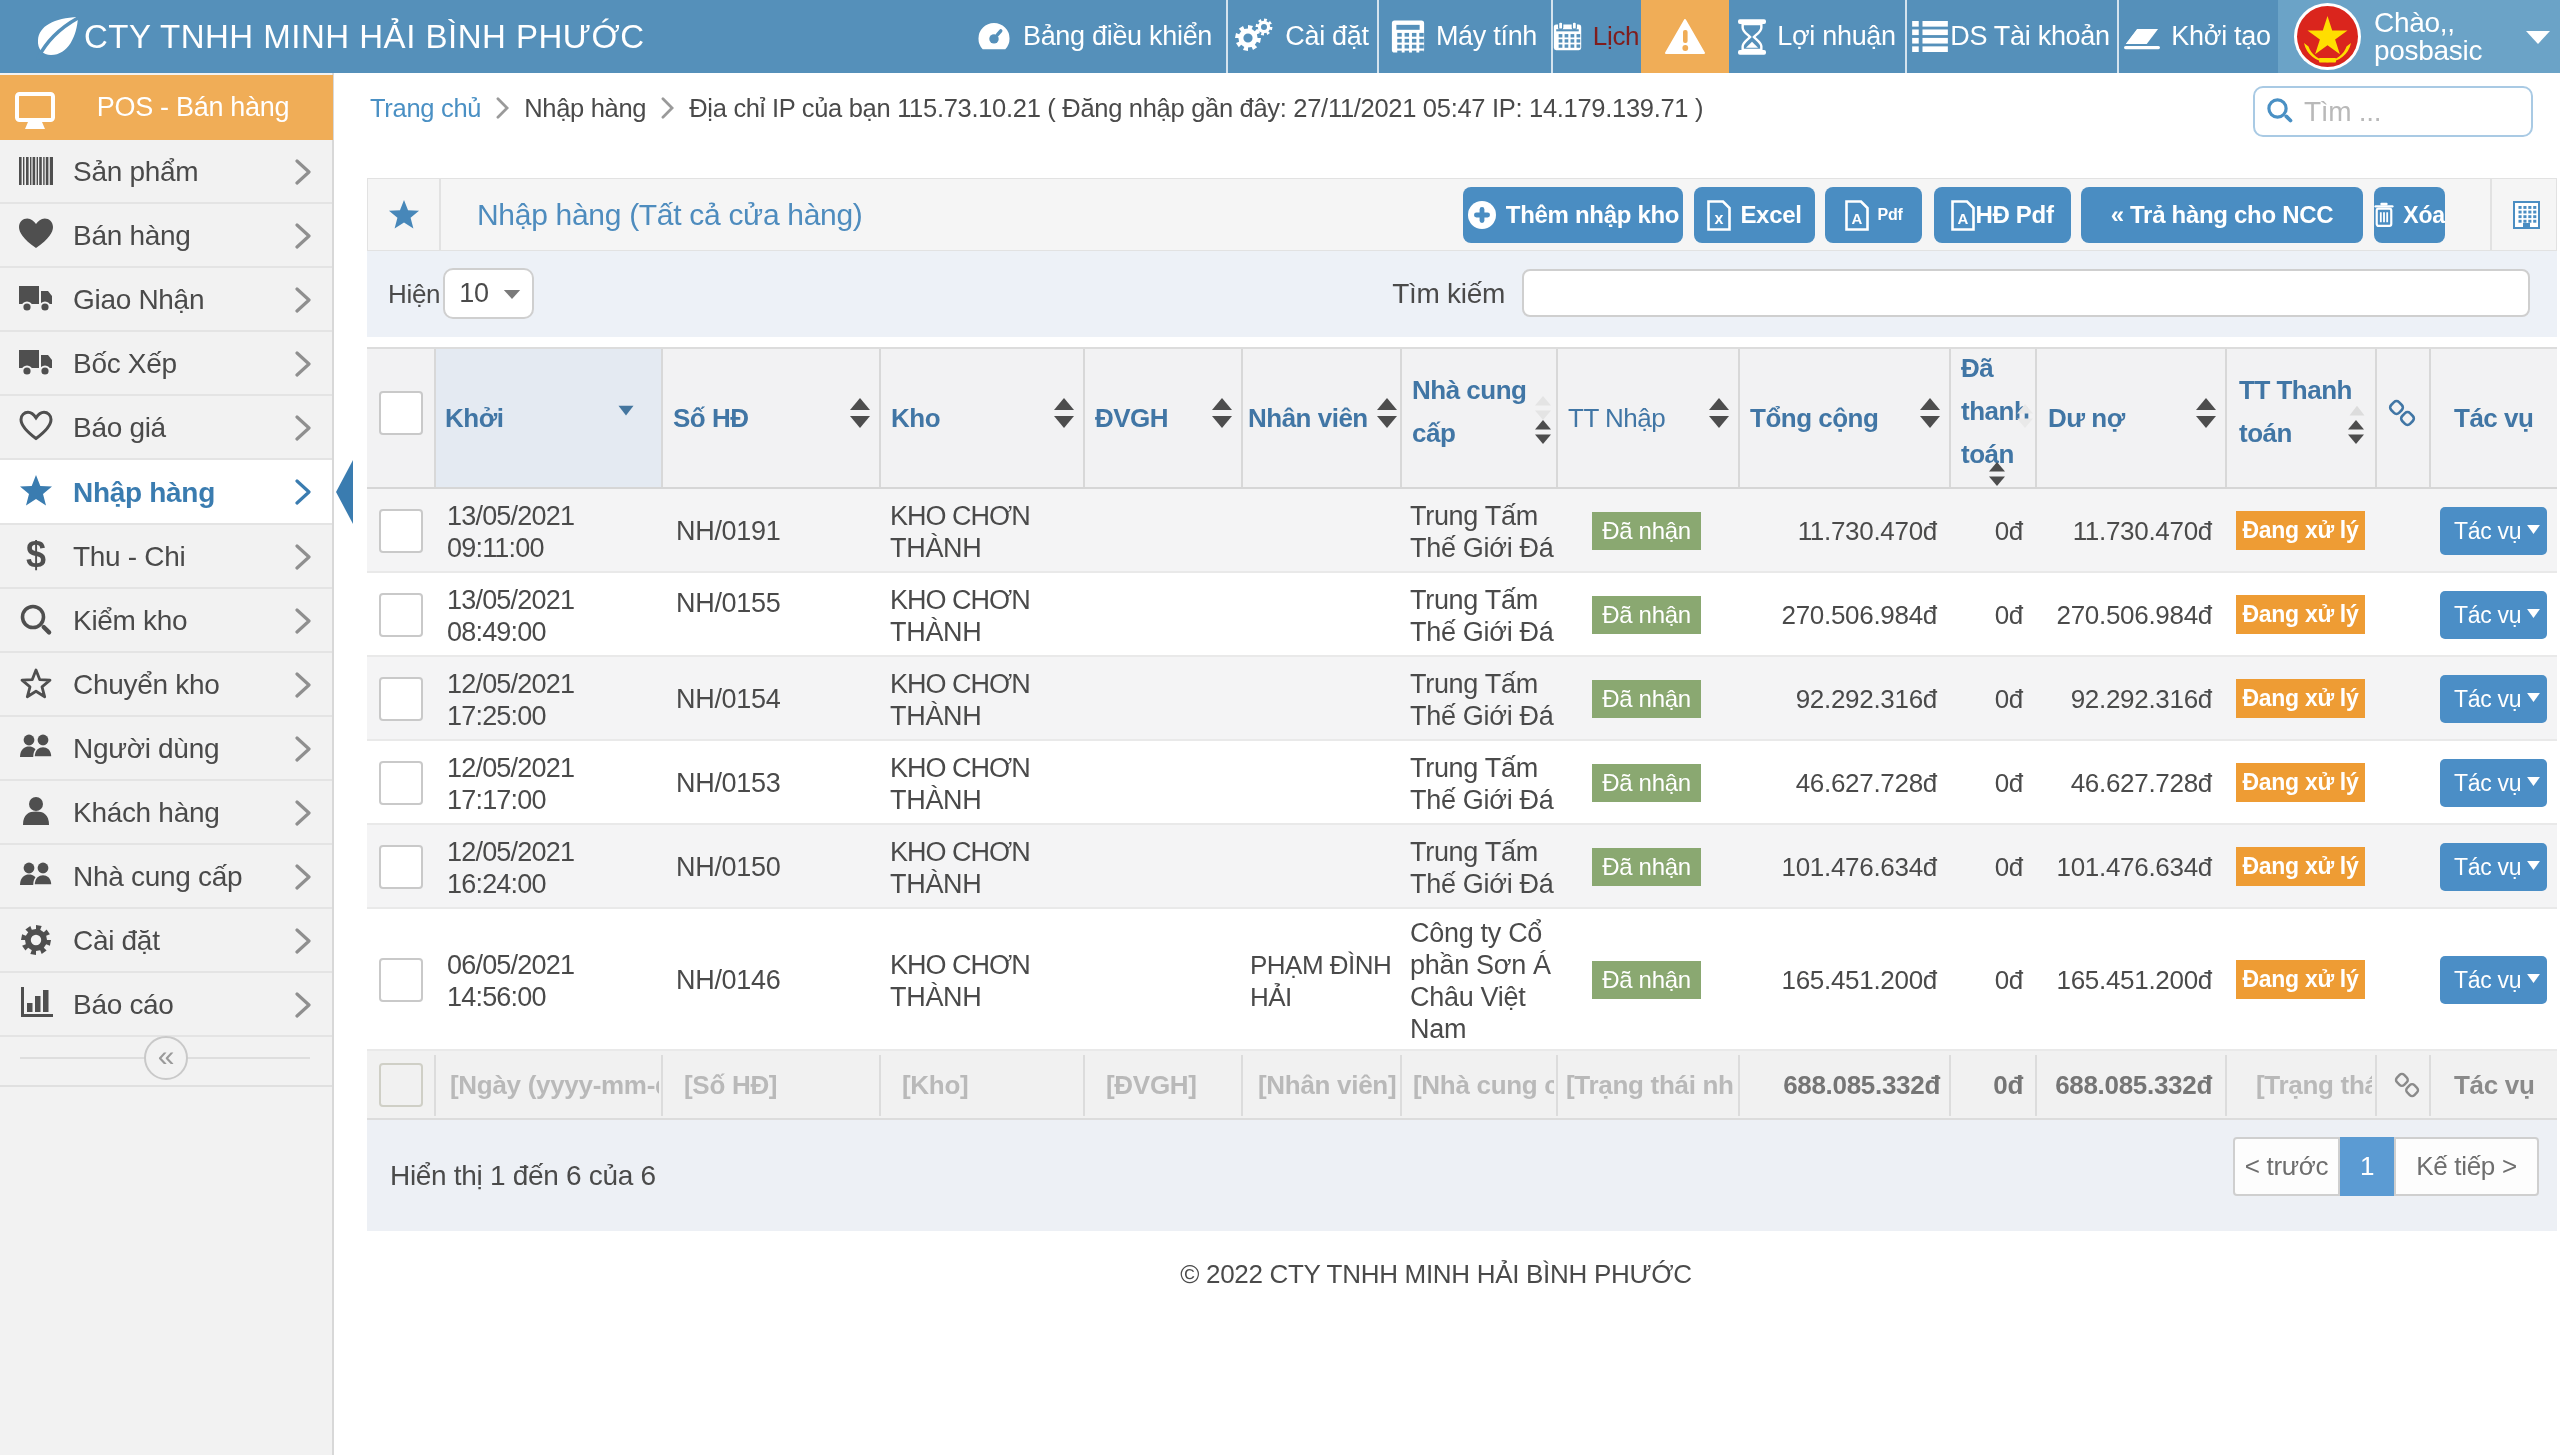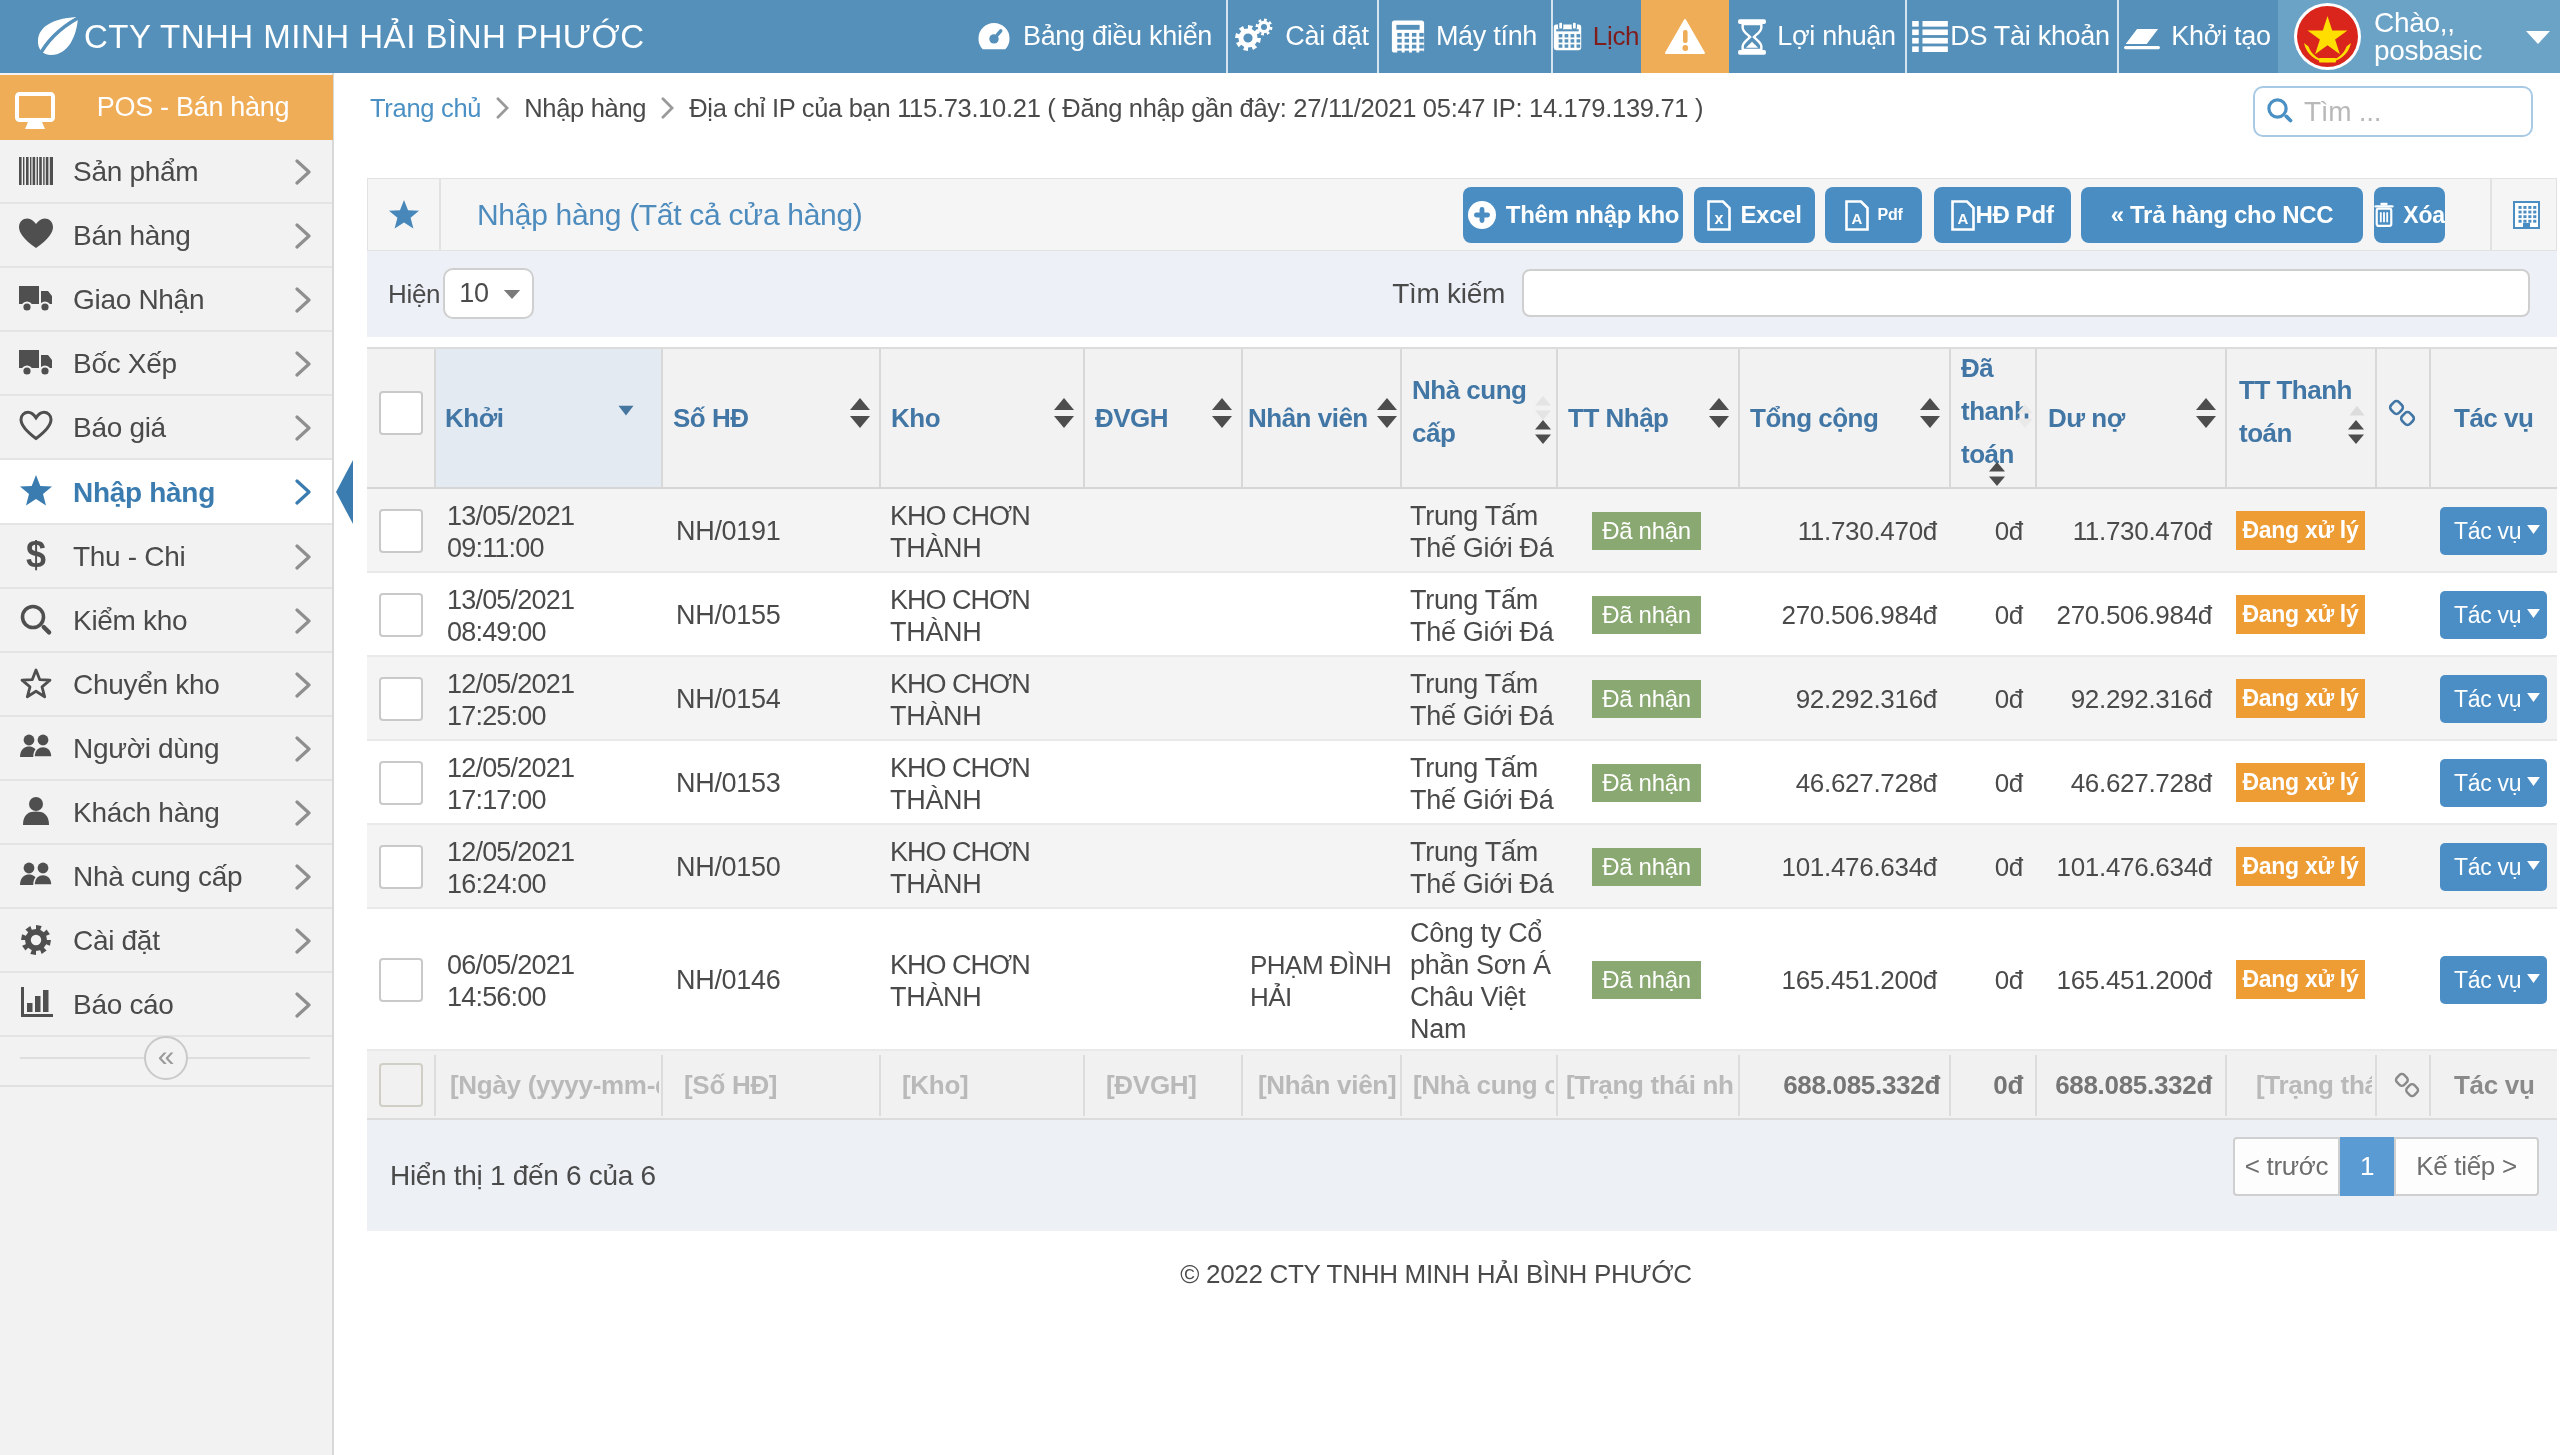--- a/index.html
+++ b/index.html
@@ -416,21 +416,21 @@
     <div style="position:absolute;left:1412px;top:370px;width:140px;height:40px;font-size:26px;color:#4176a5;font-weight:700;text-align:left;line-height:40px;letter-spacing:-0.5px;white-space:nowrap;">Nhà cung</div>
     <div style="position:absolute;left:1412px;top:413px;width:140px;height:40px;font-size:26px;color:#4176a5;font-weight:700;text-align:left;line-height:40px;letter-spacing:-0.5px;white-space:nowrap;">cấp</div>
     <svg style="position:absolute;left:1534px;top:396px;" width="18" height="24" viewBox="0 0 22 30">
       <path d="M11 0 L21 12 L1 12 Z" fill="#e4e4e4"></path>
       <path d="M11 30 L21 18 L1 18 Z" fill="#e4e4e4"></path>
     </svg>
     <svg style="position:absolute;left:1534px;top:420px;" width="18" height="24" viewBox="0 0 22 30">
       <path d="M11 0 L21 12 L1 12 Z" fill="#4d4d4d"></path>
       <path d="M11 30 L21 18 L1 18 Z" fill="#4d4d4d"></path>
     </svg>
-    <div style="position:absolute;left:1568px;top:347px;width:200px;height:142px;font-size:26px;color:#4176a5;font-weight:700;text-align:left;line-height:142px;letter-spacing:-0.5px;white-space:nowrap;">TT Nhập</div>
+    <div style="position:absolute;left:1568px;top:347px;width:200px;height:142px;font-size:26px;color:#4176a5;font-weight:400;text-align:left;line-height:142px;letter-spacing:-0.5px;white-space:nowrap;">TT Nhập</div>
     <svg style="position:absolute;left:1708px;top:398px;" width="22" height="30" viewBox="0 0 22 30">
       <path d="M11 0 L21 12 L1 12 Z" fill="#4d4d4d"></path>
       <path d="M11 30 L21 18 L1 18 Z" fill="#4d4d4d"></path>
     </svg>
     <div style="position:absolute;left:1750px;top:347px;width:200px;height:142px;font-size:26px;color:#4176a5;font-weight:700;text-align:left;line-height:142px;letter-spacing:-0.5px;white-space:nowrap;">Tổng cộng</div>
     <svg style="position:absolute;left:1919px;top:398px;" width="22" height="30" viewBox="0 0 22 30">
       <path d="M11 0 L21 12 L1 12 Z" fill="#4d4d4d"></path>
       <path d="M11 30 L21 18 L1 18 Z" fill="#4d4d4d"></path>
     </svg>
     <div style="position:absolute;left:1961px;top:348px;width:80px;height:40px;font-size:26px;color:#4176a5;font-weight:700;text-align:left;line-height:40px;letter-spacing:-0.5px;white-space:nowrap;">Đã</div>
@@ -481,21 +481,21 @@
     <div style="position:absolute;left:2236px;top:511px;width:129px;height:39px;font-size:23px;color:#fff;font-weight:700;text-align:center;line-height:39px;letter-spacing:-0.3px;white-space:nowrap;">Đang xử lý</div>
     <div style="position:absolute;left:2440px;top:507px;width:107px;height:48px;background:#4b8ec6;border-radius:5px;"></div>
     <div style="position:absolute;left:2454px;top:507px;width:70px;height:48px;font-size:23px;color:#fff;font-weight:400;text-align:left;line-height:48px;letter-spacing:-0.3px;white-space:nowrap;">Tác vụ</div>
     <svg style="position:absolute;left:2526px;top:524px;" width="15" height="11" viewBox="0 0 16 12">
       <path d="M1 1 L15 1 L8 11 Z" fill="#fff"></path>
     </svg>
     <div style="position:absolute;left:367px;top:573px;width:2190px;height:84px;background:#ffffff;border-bottom:2px solid #e9e9e9;"></div>
     <div style="position:absolute;left:379px;top:593px;width:44px;height:44px;background:#fff;border:2px solid #c9c9c9;border-radius:4px;"></div>
     <div style="position:absolute;left:447px;top:584px;width:220px;height:32px;font-size:27px;color:#4a4a4a;font-weight:400;text-align:left;line-height:32px;letter-spacing:-0.8px;white-space:nowrap;">13/05/2021</div>
     <div style="position:absolute;left:447px;top:616px;width:220px;height:32px;font-size:27px;color:#4a4a4a;font-weight:400;text-align:left;line-height:32px;letter-spacing:-0.8px;white-space:nowrap;">08:49:00</div>
-    <div style="position:absolute;left:676px;top:599px;width:200px;height:32px;font-size:27px;color:#4a4a4a;font-weight:400;text-align:left;line-height:32px;letter-spacing:-0.3px;white-space:nowrap;">NH/0155</div>
+    <div style="position:absolute;left:676px;top:587px;width:200px;height:32px;font-size:27px;color:#4a4a4a;font-weight:400;text-align:left;line-height:32px;letter-spacing:-0.3px;white-space:nowrap;">NH/0155</div>
     <div style="position:absolute;left:890px;top:584px;width:220px;height:32px;font-size:27px;color:#4a4a4a;font-weight:400;text-align:left;line-height:32px;letter-spacing:-1px;white-space:nowrap;">KHO CHƠN</div>
     <div style="position:absolute;left:890px;top:616px;width:220px;height:32px;font-size:27px;color:#4a4a4a;font-weight:400;text-align:left;line-height:32px;letter-spacing:-0.3px;white-space:nowrap;">THÀNH</div>
     <div style="position:absolute;left:1410px;top:584px;width:160px;height:32px;font-size:27px;color:#4a4a4a;font-weight:400;text-align:left;line-height:32px;letter-spacing:-0.3px;white-space:nowrap;">Trung Tấm</div>
     <div style="position:absolute;left:1410px;top:616px;width:160px;height:32px;font-size:27px;color:#4a4a4a;font-weight:400;text-align:left;line-height:32px;letter-spacing:-0.3px;white-space:nowrap;">Thế Giới Đá</div>
     <div style="position:absolute;left:1592px;top:596px;width:109px;height:38px;background:#8aa871;"></div>
     <div style="position:absolute;left:1592px;top:596px;width:109px;height:38px;font-size:24px;color:#fff;font-weight:400;text-align:center;line-height:38px;letter-spacing:-0.3px;white-space:nowrap;">Đã nhận</div>
     <div style="position:absolute;left:1637px;top:599px;width:300px;height:32px;font-size:26px;color:#4a4a4a;font-weight:400;text-align:right;line-height:32px;letter-spacing:-0.3px;white-space:nowrap;">270.506.984đ</div>
     <div style="position:absolute;left:1873px;top:599px;width:150px;height:32px;font-size:26px;color:#4a4a4a;font-weight:400;text-align:right;line-height:32px;letter-spacing:-0.3px;white-space:nowrap;">0đ</div>
     <div style="position:absolute;left:1912px;top:599px;width:300px;height:32px;font-size:26px;color:#4a4a4a;font-weight:400;text-align:right;line-height:32px;letter-spacing:-0.3px;white-space:nowrap;">270.506.984đ</div>
     <div style="position:absolute;left:2236px;top:595px;width:129px;height:39px;background:#ee9c34;"></div>

